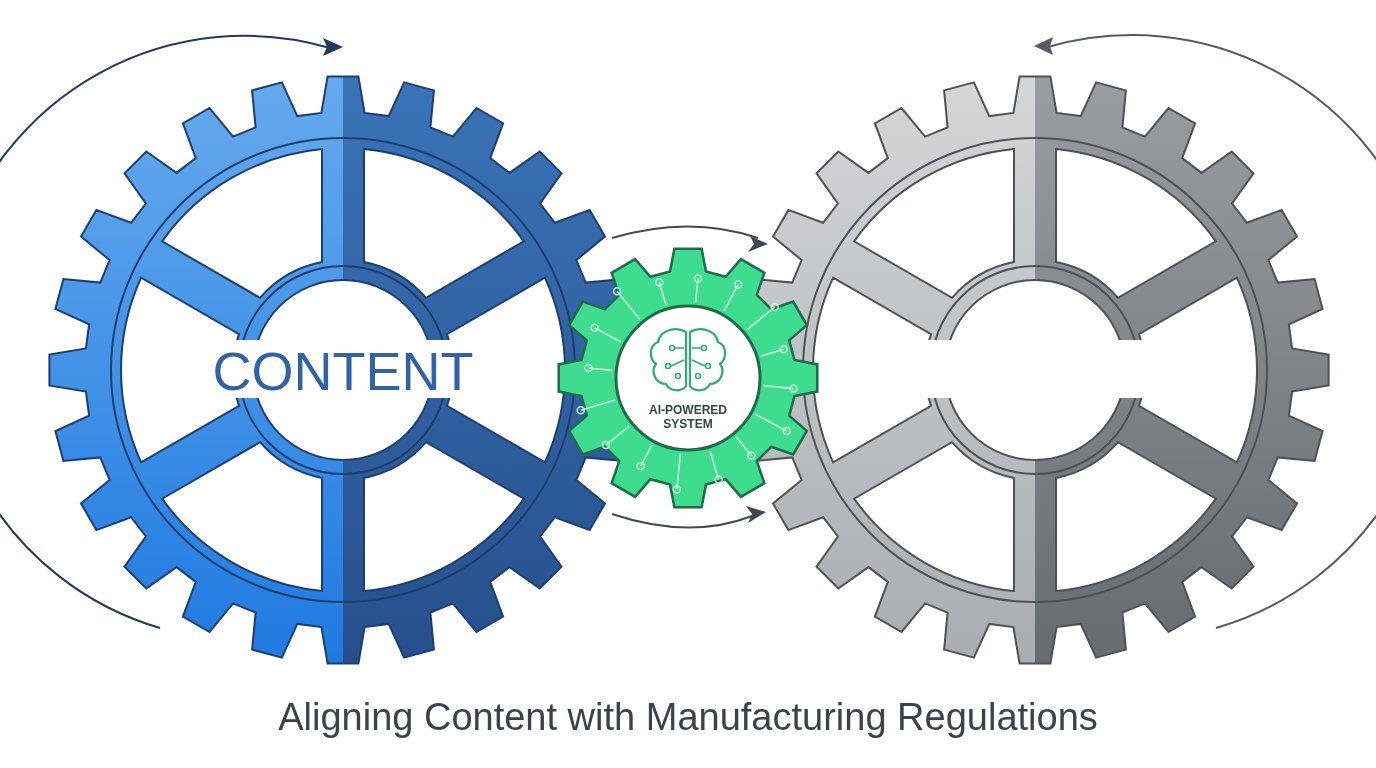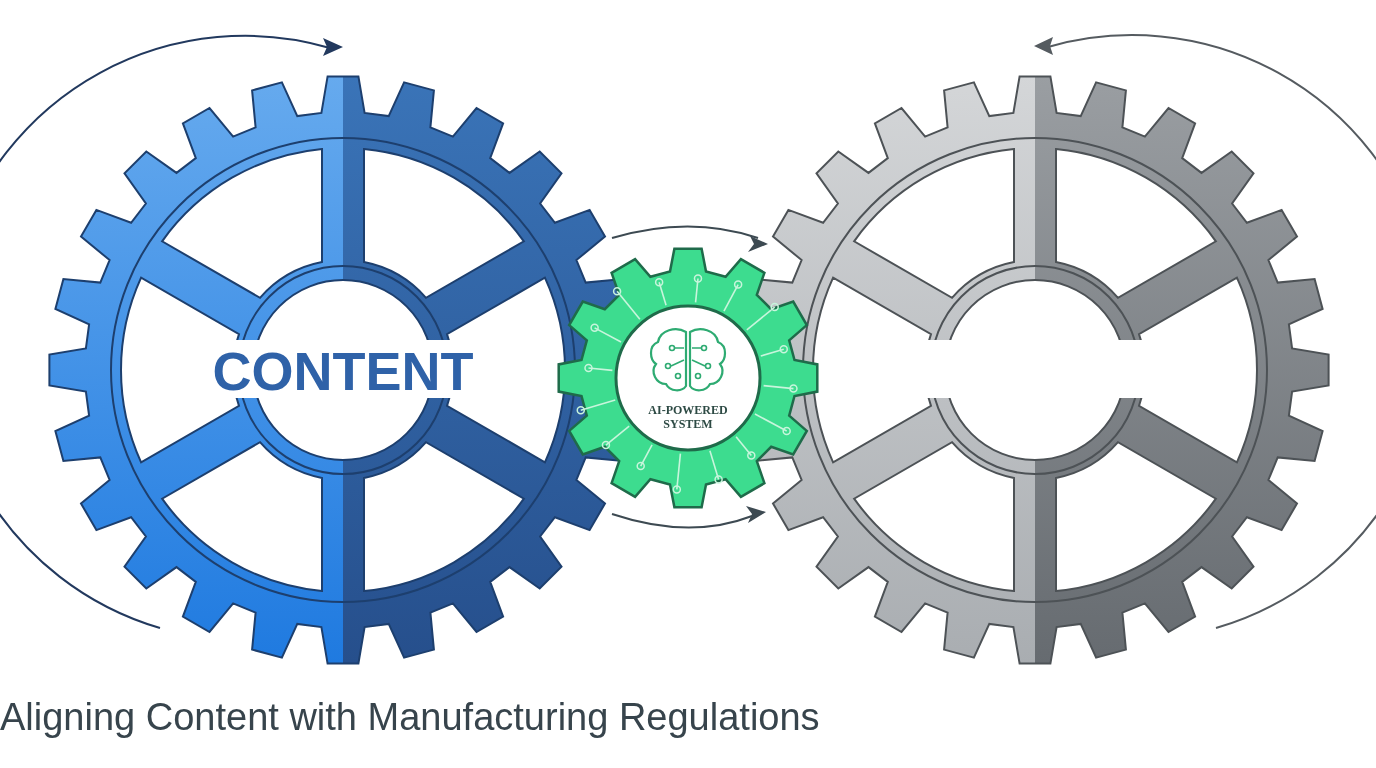--- a/index.html
+++ b/index.html
@@ -1,30 +1,30 @@
 <!DOCTYPE html>
 <html><head>
 <meta charset="utf-8">
 <style>
   html, body { margin: 0; padding: 0; background: #ffffff; }
   body { width: 1376px; height: 768px; position: relative; overflow: hidden; font-family: "Liberation Sans", sans-serif; }
   #stage { position: absolute; left: 0; top: 0; width: 1376px; height: 768px; }
   .gear-label {
-    position: absolute; font-family: "Liberation Sans", sans-serif; font-weight: bold;
+    position: absolute; font-family: "Liberation Sans", sans-serif; font-weight: normal;
     text-align: center; white-space: nowrap; letter-spacing: 0px;
   }
   #label-content { left: 180px; top: 340px; width: 326px; font-size: 54px; color: #2f62a8; }
   #label-regs { left: 830px; top: 340px; width: 410px; font-size: 54px; color: #5c6166; }
   #ai-label {
     position: absolute; left: 628px; top: 403px; width: 120px; text-align: center;
-    font-family: Liberation Serif, serif; font-weight: bold; font-size: 12px;
+    font-family: Liberation Sans, sans-serif; font-weight: bold; font-size: 12px;
     line-height: 14px; color: #2d4a44;
   }
   #caption {
-    position: absolute; left: 0; top: 696px; width: 1376px; 
+    position: absolute; left: 0; top: 696px; width: 1376px; text-align: center;
     font-family: "Liberation Sans", sans-serif; font-size: 38px; color: #37444c;
   }
 </style>
 </head>
 <body>
 
 <div id="stage">
   <svg width="1376" height="768" viewBox="0 0 1376 768" xmlns="http://www.w3.org/2000/svg">
     <defs>
       <linearGradient id="blueL" x1="0" y1="0" x2="0" y2="1">

